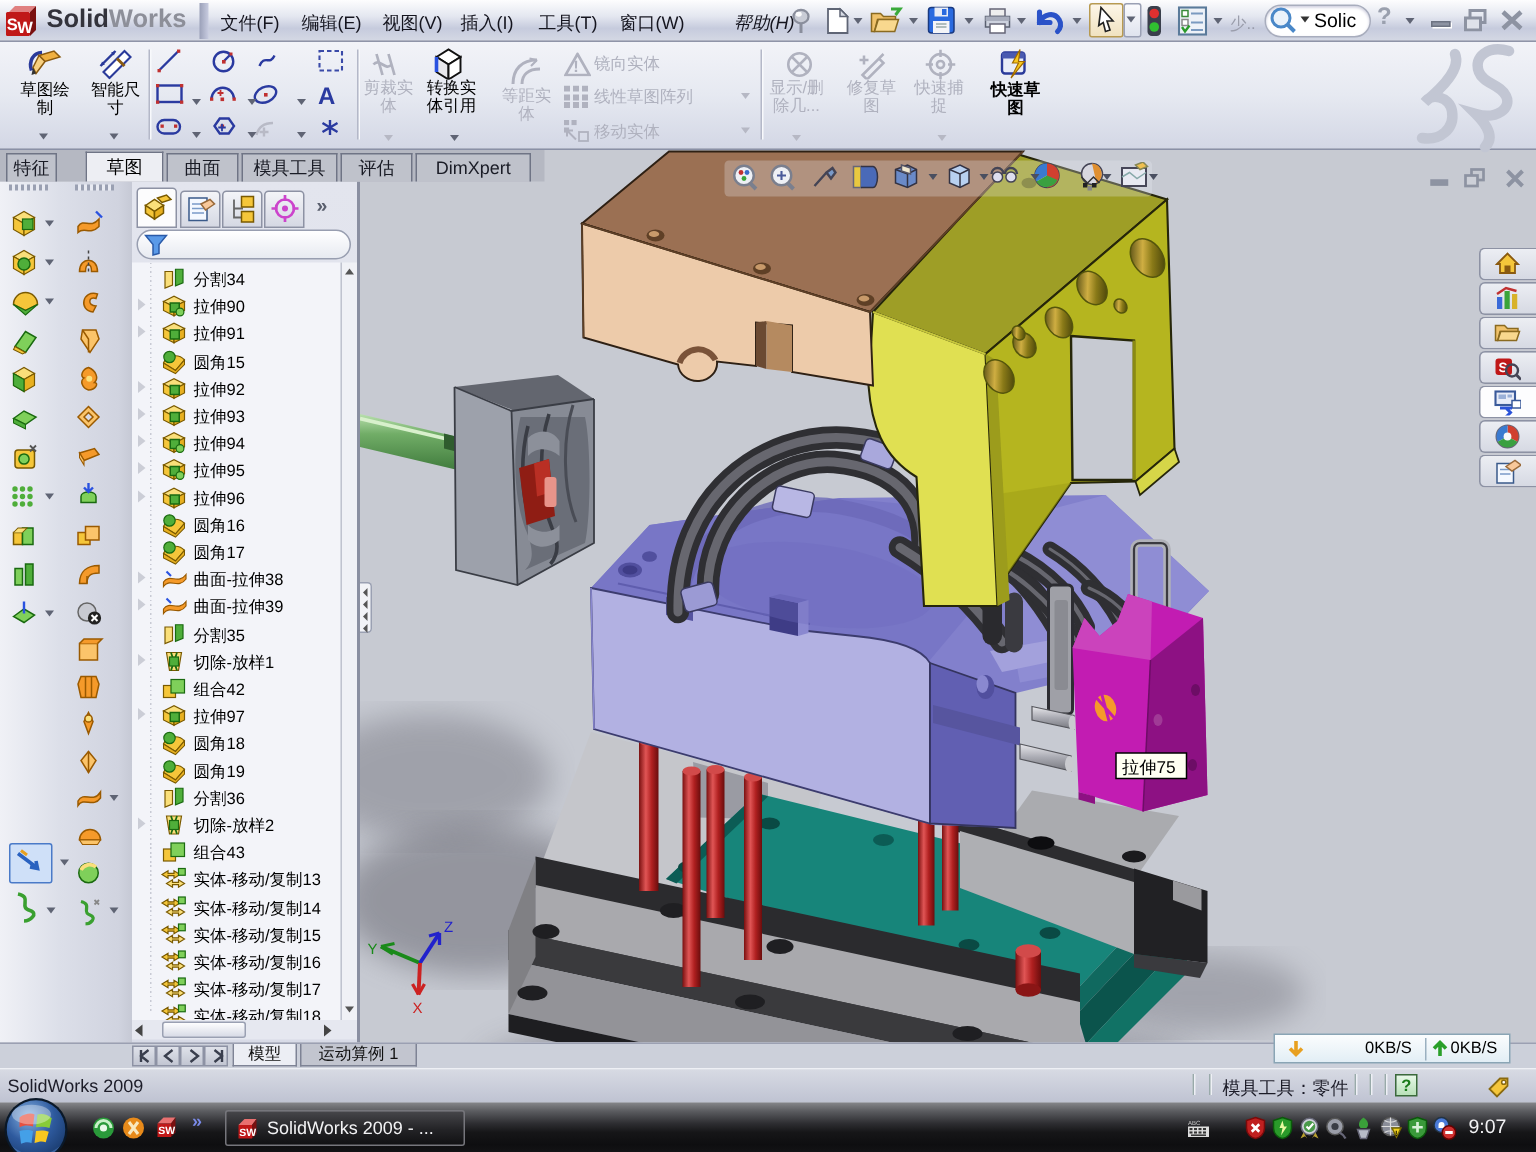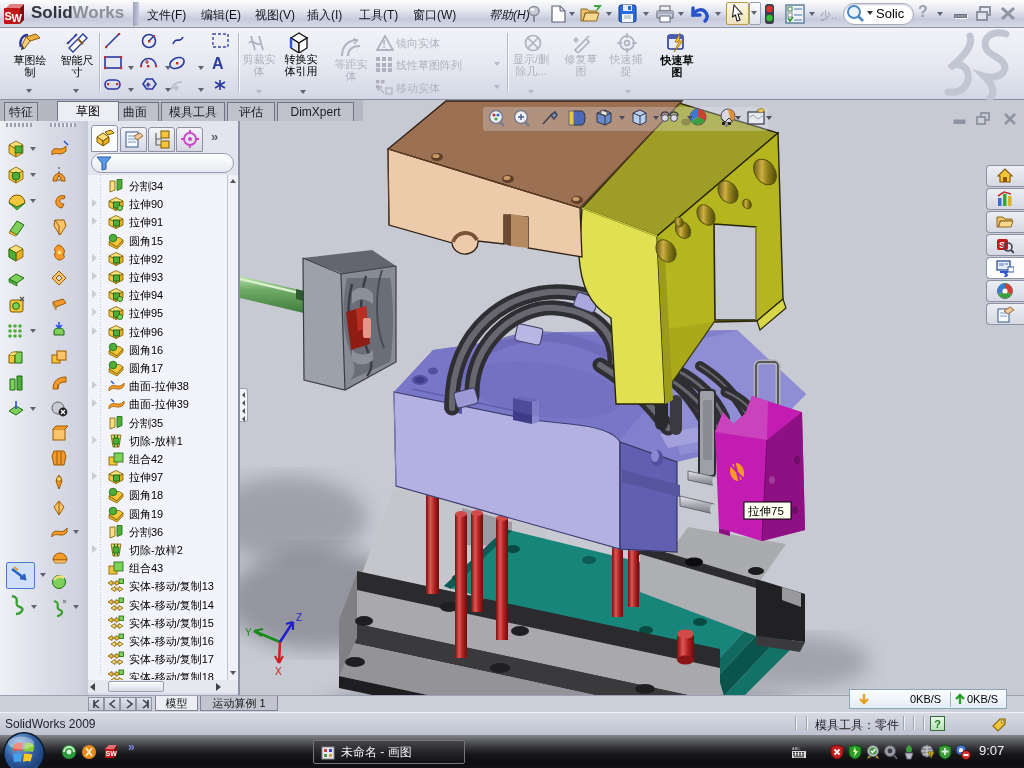--- a/index.html
+++ b/index.html
@@ -298,21 +298,21 @@
 <div class="ct" style="left:655px;top:26px;width:44px;font-weight:bold;">快速草<br>图</div>
 </div>
 <svg class="abs" style="left:940px;top:28px;z-index:11" width="80" height="74" viewBox="0 0 80 74">
 <g fill="none" stroke="#c2c6d3" stroke-width="7" stroke-linecap="round">
 <path d="M8 64 C20 66 30 58 28 46 C26 36 14 34 10 40 C22 30 34 18 30 8"></path>
 <path d="M66 6 C52 2 42 10 46 20 C49 28 60 28 64 36 C68 44 58 52 44 48 C52 56 56 64 50 70"></path>
 </g>
   </svg>
 <div id="tabrow">
 <div class="cmtab" style="left:4px;width:34px;">特征</div>
-<div class="cmtab active" style="left:57px;width:62px;">草图</div>
+<div class="cmtab active" style="left:57px;width:52px;">草图</div>
 <div class="cmtab" style="left:111px;width:48px;">曲面</div>
 <div class="cmtab" style="left:161px;width:64px;">模具工具</div>
 <div class="cmtab" style="left:227px;width:48px;">评估</div>
 <div class="cmtab" style="left:277px;width:77px;">DimXpert</div>
 </div>
 <div id="ltools">
 <div class="abs" style="left:6px;top:2px;width:26px;height:4px;background:repeating-linear-gradient(90deg,#9aa0b2 0 2px,#e8eaf2 2px 4px)"></div>
 <div class="abs" style="left:50px;top:2px;width:26px;height:4px;background:repeating-linear-gradient(90deg,#9aa0b2 0 2px,#e8eaf2 2px 4px)"></div>
 <svg class="abs" style="left:7px;top:18px" width="20" height="20" viewBox="0 0 20 20">
       <path d="M2 6 L9 2 L16 6 L9 10 Z" fill="#fadf7a" stroke="#7a5a00" stroke-width="0.8"></path>
@@ -1132,29 +1132,28 @@
       <circle cx="8" cy="8" r="7" fill="#e88a1a"></circle>
       <path d="M5 4 L11 12 M11 4 L5 12" stroke="#f8e8c0" stroke-width="2"></path>
     </svg>
 <svg class="trayico" style="left:103px" viewBox="0 0 16 16">
       <path d="M2 5 L6 1 H14 L11 5 Z" fill="#e87070"></path>
       <path d="M14 1 L11 5 V14 L14 11 Z" fill="#7a1010"></path>
       <rect x="2" y="5" width="9" height="9" fill="#c01818"></rect>
       <text x="2.5" y="12" font-size="7" font-weight="bold" fill="#fff">SW</text>
     </svg>
 <div class="abs" style="left:128px;top:5px;color:#7a8ae8;font-size:12px;font-weight:bold;">»</div>
-<div class="taskbtn" style="left:313px;width:152px;">
+<div class="taskbtn" style="left:150px;width:160px;">
 <svg class="abs" style="left:6px;top:4px" width="16" height="16" viewBox="0 0 16 16">
-<rect x="2" y="2" width="12" height="12" fill="#e8e8f0" stroke="#888"></rect>
-<path d="M4 4 h3 v3 h-3 Z" fill="#d04040"></path>
-        <path d="M9 4 h3 v3 h-3 Z" fill="#4040d0"></path>
-<path d="M4 9 h3 v3 h-3 Z" fill="#40a040"></path>
-        <path d="M9 9 h3 v3 h-3 Z" fill="#d0a040"></path>
+        <path d="M2 5 L6 1 H14 L11 5 Z" fill="#e87070"></path>
+        <path d="M14 1 L11 5 V14 L14 11 Z" fill="#7a1010"></path>
+        <rect x="2" y="5" width="9" height="9" fill="#c01818"></rect>
+        <text x="2.5" y="12" font-size="7" font-weight="bold" fill="#fff">SW</text>
       </svg>
-<span style="margin-left:27px;">未命名 - 画图</span></div>
+<span style="margin-left:27px;">SolidWorks 2009 - ...</span></div>
 <svg class="abs" style="left:792px;top:11px" width="15" height="12" viewBox="0 0 15 12">
 <text x="0" y="4" font-size="4" fill="#ccc">ABC</text>
       <rect x="0" y="5" width="14" height="7" fill="#ddd"></rect>
       <g fill="#333">
 <rect x="1" y="6" width="2" height="1.4"></rect>
         <rect x="4" y="6" width="2" height="1.4"></rect>
         <rect x="7" y="6" width="2" height="1.4"></rect>
         <rect x="10" y="6" width="2" height="1.4"></rect>
 <rect x="1" y="8.3" width="2" height="1.4"></rect>
         <rect x="4" y="8.3" width="2" height="1.4"></rect>

